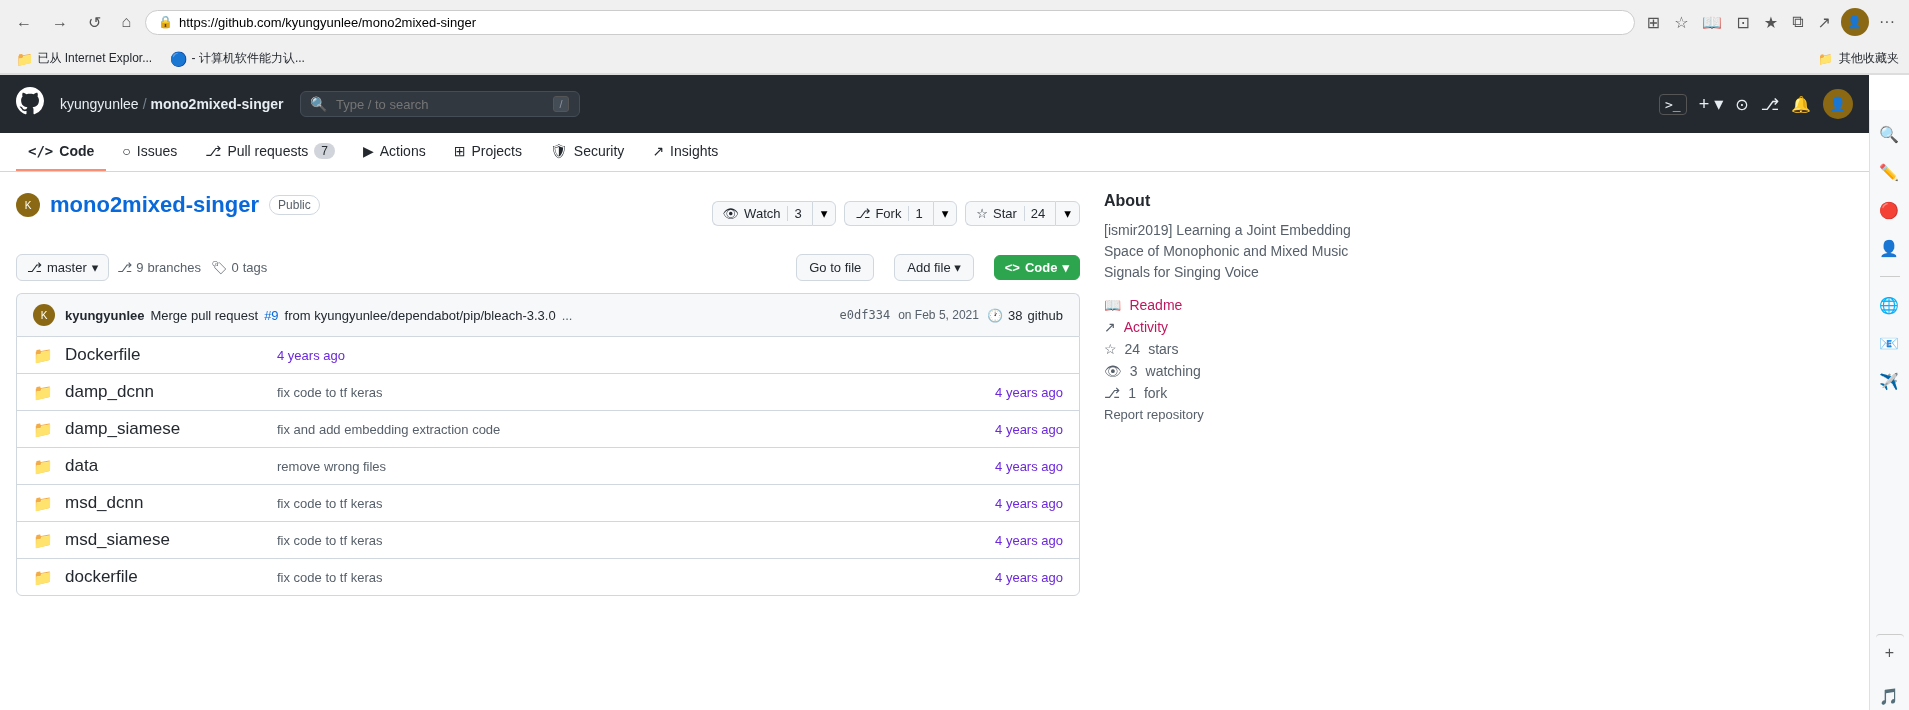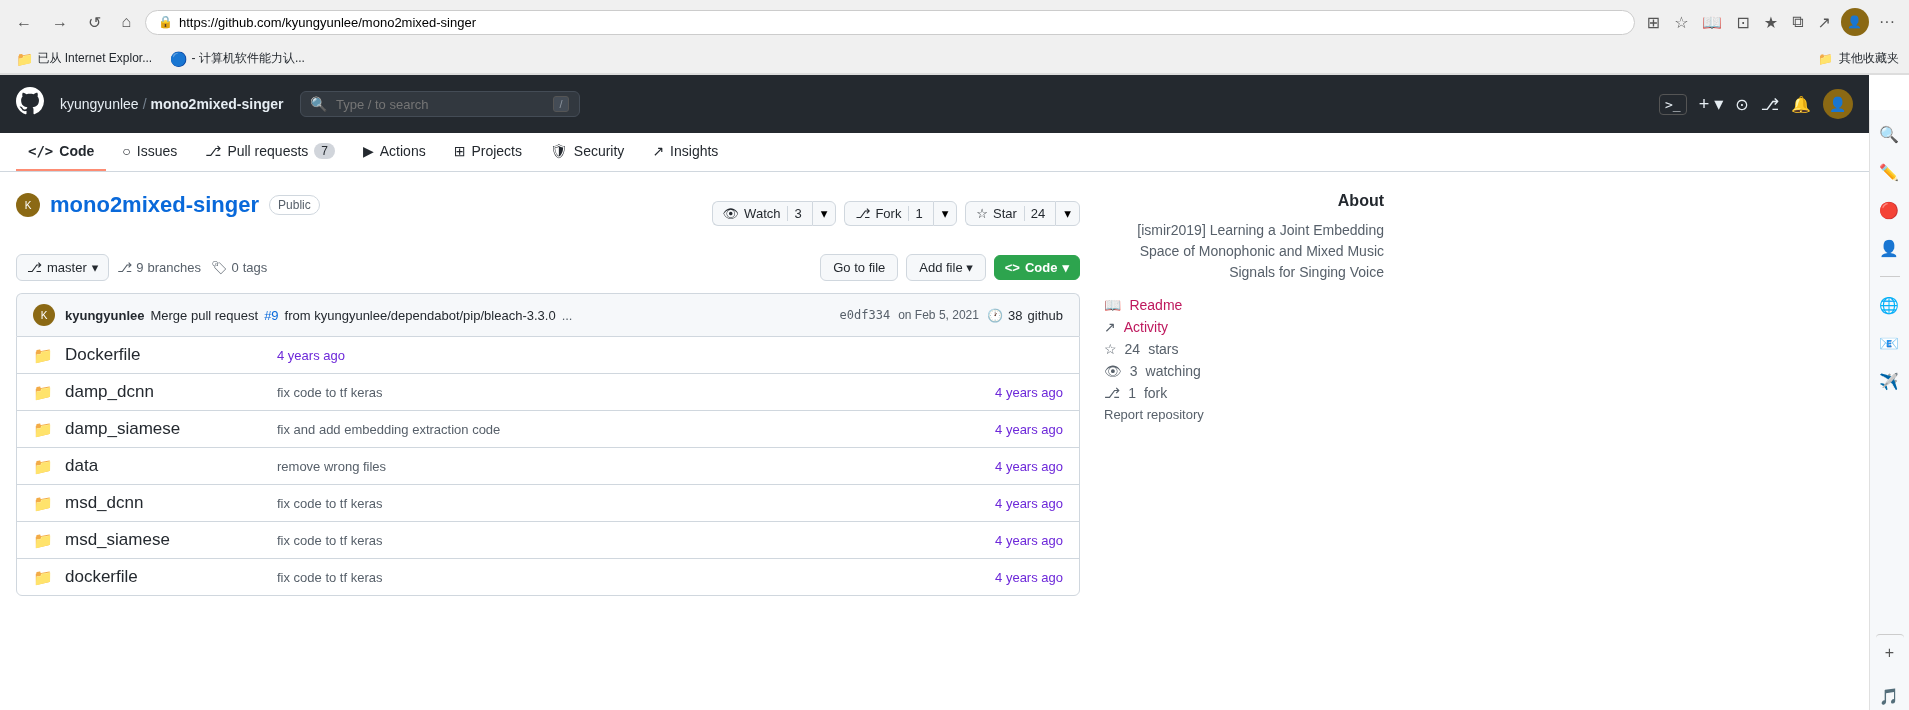--- a/index.html
+++ b/index.html
@@ -71,21 +71,21 @@
     .btn-group { display: flex; }
     .btn-group .repo-action-btn { border-radius: 6px 0 0 6px; border-right: none; }
     .btn-group .repo-action-divider-btn { border: 1px solid #d0d7de; border-radius: 0 6px 6px 0; }
 
     
     .branch-bar { display: flex; align-items: center; justify-content: space-between; margin-bottom: 12px; }
     .branch-left { display: flex; align-items: center; gap: 8px; }
     .branch-btn { display: flex; align-items: center; gap: 5px; border: 1px solid #d0d7de; border-radius: 6px; padding: 5px 10px; font-size: 13px; cursor: pointer; background: #f6f8fa; color: #24292f; font-weight: 500; }
     .branch-info { display: flex; align-items: center; gap: 10px; color: #57606a; font-size: 13px; }
     .branch-info-item { display: flex; align-items: center; gap: 4px; color: #57606a; text-decoration: none; }
-    .branch-right { display: flex; align-items: center; gap: 8px; }
+    .branch-right { display: flex; align-items: center; gap: 20px; }
     .go-file-btn { border: 1px solid #d0d7de; border-radius: 6px; padding: 5px 12px; font-size: 13px; cursor: pointer; background: #f6f8fa; color: #24292f; }
 
     
     .commit-bar { background: #f6f8fa; border: 1px solid #d0d7de; border-radius: 6px 6px 0 0; padding: 10px 16px; display: flex; align-items: center; gap: 10px; border-bottom: none; }
     .commit-avatar { width: 22px; height: 22px; border-radius: 50%; background: #8b6914; }
     .commit-info { flex: 1; display: flex; align-items: center; gap: 6px; font-size: 13px; }
     .commit-author { font-weight: 600; color: #24292f; }
     .commit-message { color: #24292f; }
     .commit-link { color: #0969da; text-decoration: none; }
     .commit-hash-section { display: flex; align-items: center; gap: 8px; font-size: 12px; color: #57606a; }
@@ -98,21 +98,21 @@
     .file-row { display: flex; align-items: center; padding: 8px 16px; border-bottom: 1px solid #d0d7de; gap: 12px; }
     .file-row:last-child { border-bottom: none; }
     .file-icon { font-size: 16px; color: #54aeff; min-width: 20px; }
     .file-icon-folder { color: #54aeff; }
     .file-name { flex: 0 0 200px; font-size: 17px; color: #24292f; text-decoration: none; }
     .file-message { flex: 1; font-size: 13px; color: #57606a; }
     .file-date { font-size: 13px; color: #6d28d9; white-space: nowrap; }
 
     
     .repo-sidebar { width: 280px; flex-shrink: 0; }
-    .about-section { margin-bottom: 20px; text-align: right; }
+    .about-section { margin-bottom: 20px; }
     .about-title { font-size: 16px; font-weight: 600; color: #24292f; margin-bottom: 10px; }
     .about-description { font-size: 14px; color: #57606a; margin-bottom: 14px; line-height: 1.5; }
     .about-links { list-style: none; display: flex; flex-direction: column; gap: 6px; }
     .about-link-item { display: flex; align-items: center; gap: 8px; font-size: 14px; color: #57606a; cursor: pointer; }
     .about-link-item a { color: #be185d; text-decoration: none; }
     .about-icon { font-size: 14px; color: #57606a; }
     ::-webkit-scrollbar { width: 8px; }
     ::-webkit-scrollbar-track { background: #f1f1f1; }
     ::-webkit-scrollbar-thumb { background: #ccc; border-radius: 4px; }
 

